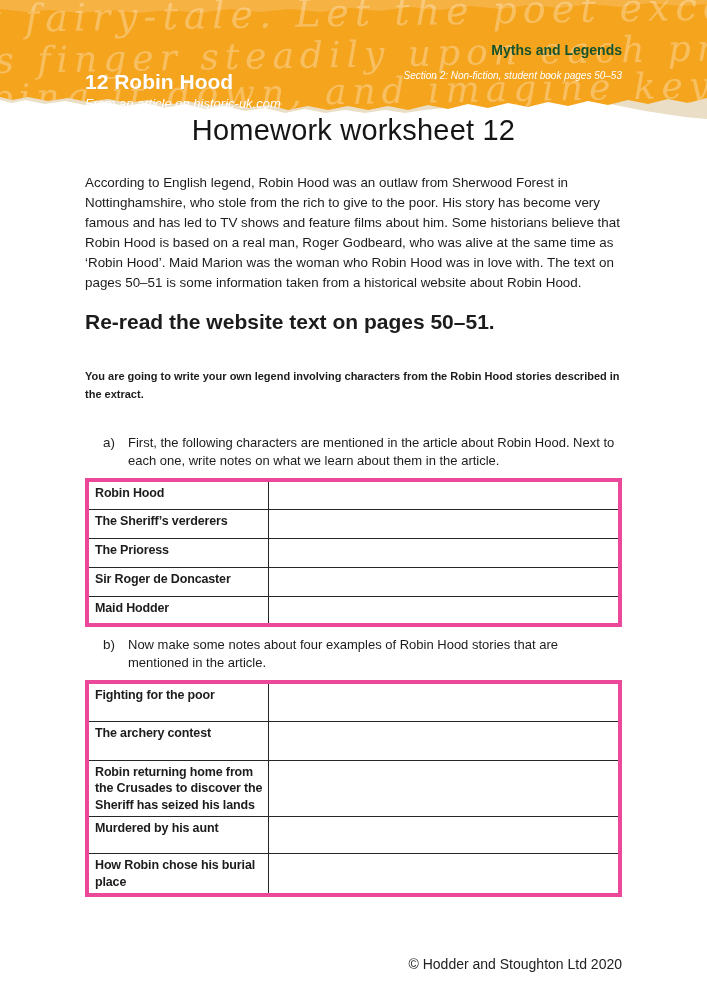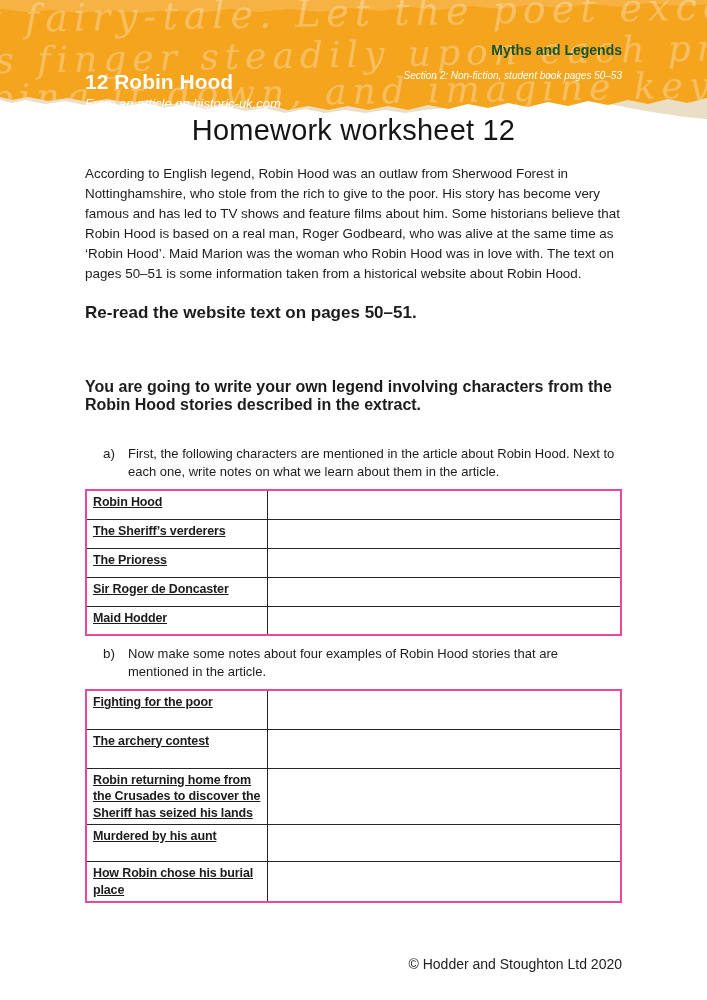--- a/index.html
+++ b/index.html
@@ -43,44 +43,43 @@
 
   
   .content { margin: 0 85px; width: 537px; }
   .title {
     margin-top: 8px;
     font-size: 29px; font-weight: 400; line-height: 34px;
     text-align: center; color: #151515;
     letter-spacing: 0.2px;
   }
   .intro {
-    margin-top: 17px;
+    margin-top: 26px;
     font-size: 13.4px; line-height: 20px;
   }
   .reread {
     margin-top: 19px;
-    font-size: 17px; font-weight: bold; line-height: 19px;
+    font-size: 21px; font-weight: bold; line-height: 19px;
   }
   .task {
-    margin-top: 56px;
-    font-size: 16px; font-weight: bold; line-height: 18px;
+    margin-top: 36px;
+    font-size: 11px; font-weight: bold; line-height: 18px;
   }
   .question { margin-top: 31px; display: flex; margin-left: 18px; }
   .question.qb { margin-top: 9px; }
   .q-label { width: 25px; flex: 0 0 25px; font-size: 13.4px; line-height: 18px; }
   .q-text { flex: 1; font-size: 13px; line-height: 18px; }
 
   
   .notes-table {
     margin-top: 8px;
     width: 537px;
     border-collapse: collapse;
     table-layout: fixed;
-    border: 2px solid #ec4899;
-    text-decoration: underline;
+    border: 4px solid #ec4899;
   }
   .notes-table td {
     border: 1.5px solid #262626;
     vertical-align: top;
     padding: 3px 4px 3px 6px;
   }
   .label-cell {
     width: 181px;
     font-weight: bold;
     font-size: 12.5px;

